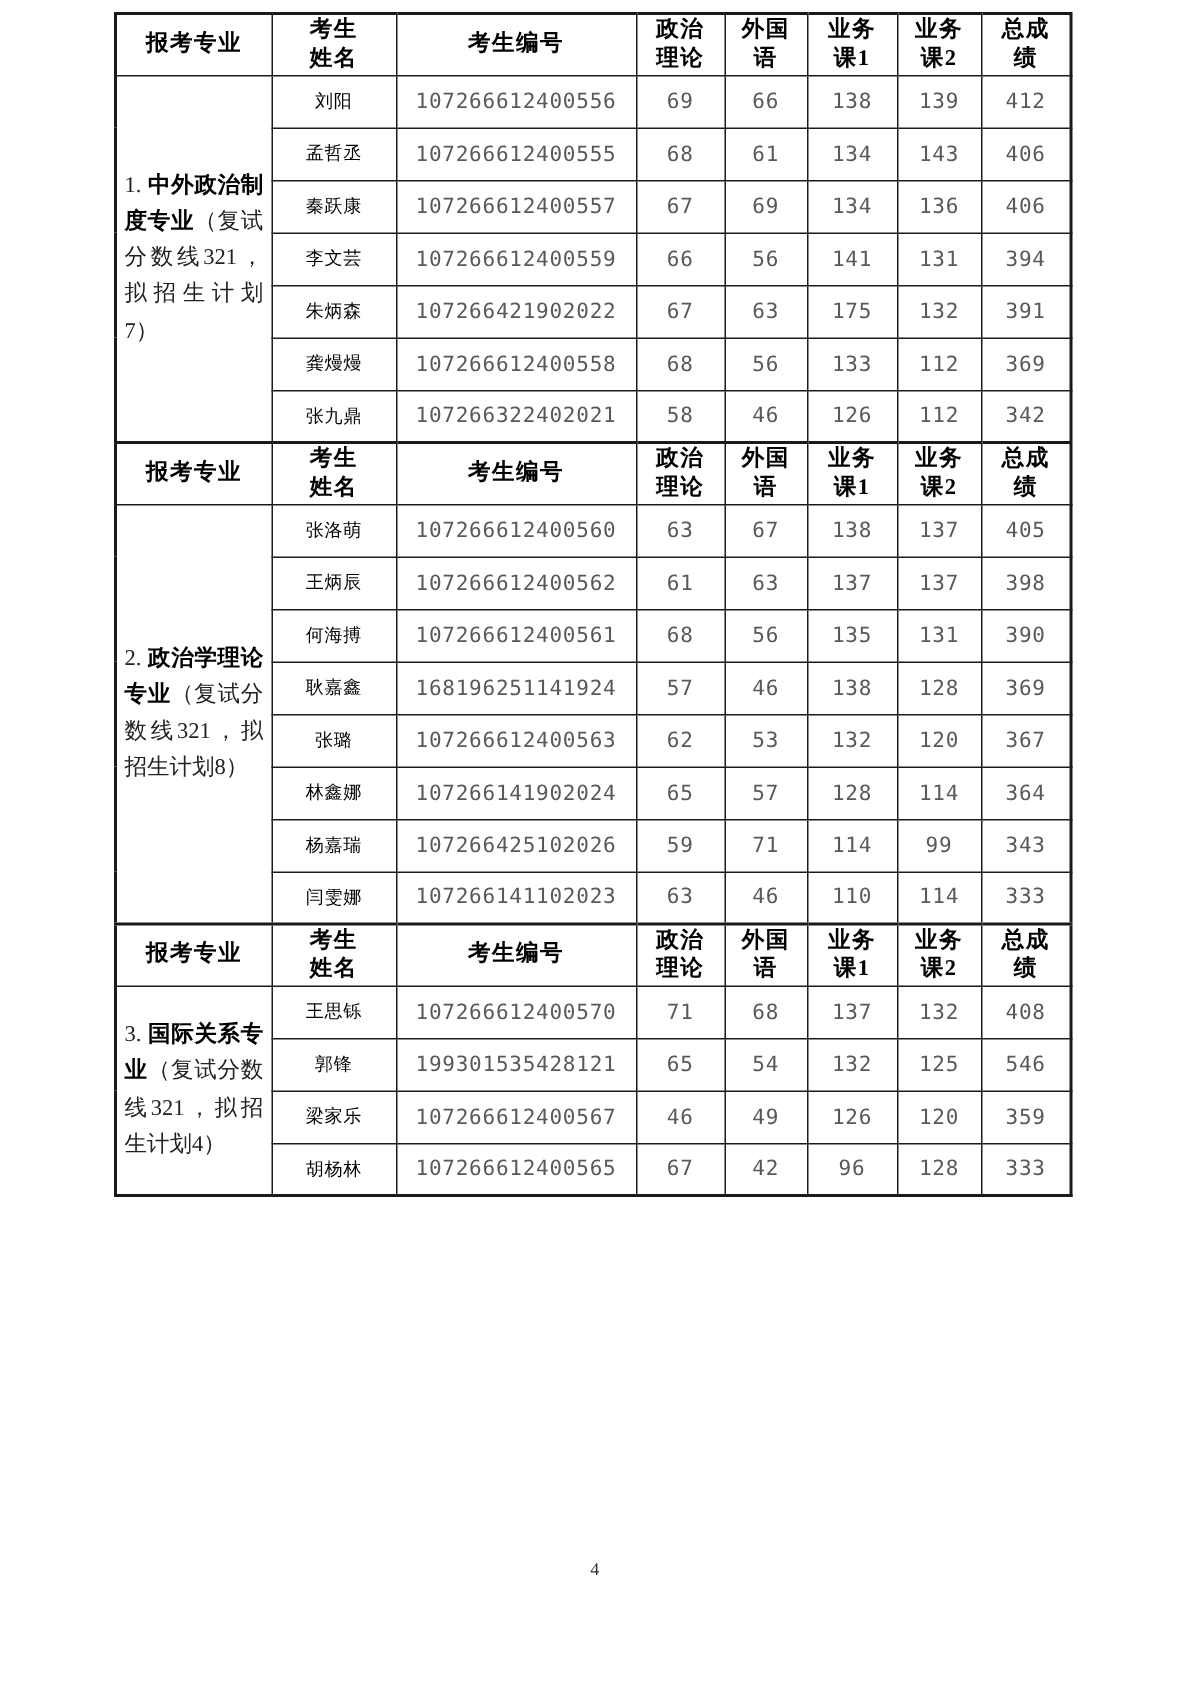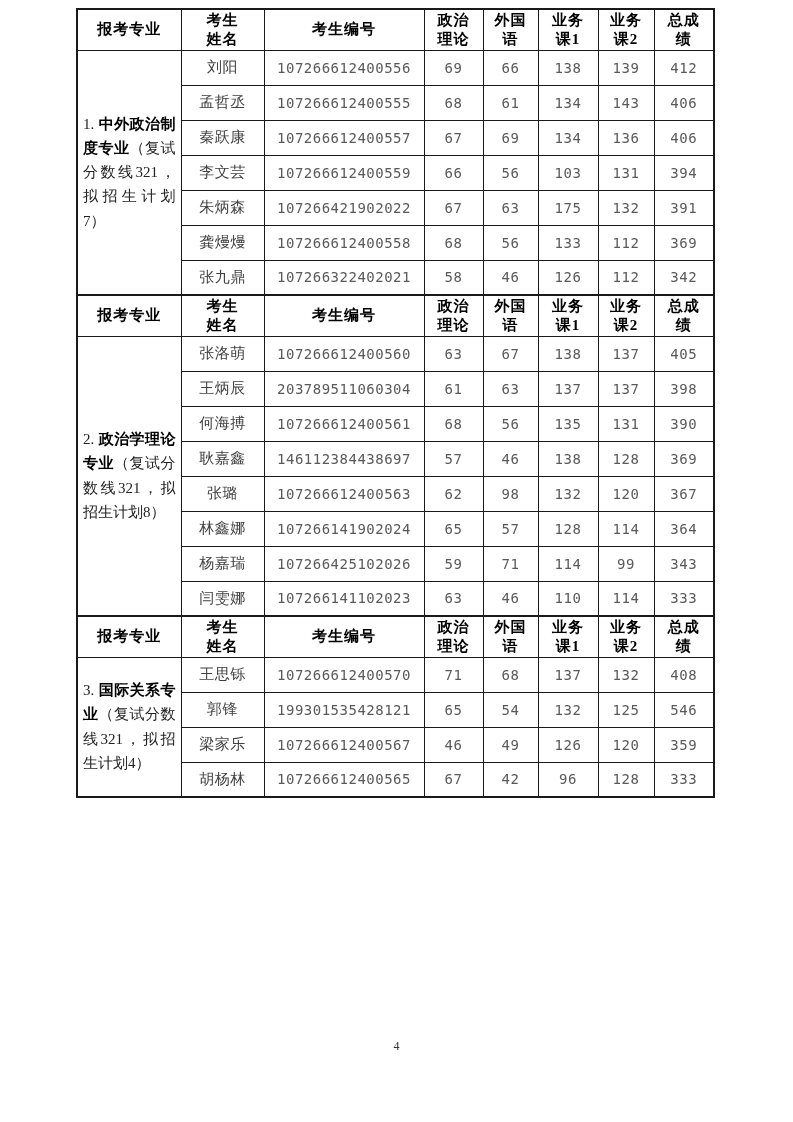--- a/index.html
+++ b/index.html
@@ -7,21 +7,21 @@
     width:793px;height:1122px;background:#ffffff;position:relative;
     font-family:"Liberation Serif","DejaVu Serif",serif;color:#1a1a1a;
   }
   .sheet{position:absolute;left:76px;top:8px;width:572px;}
   table{border-collapse:collapse;table-layout:fixed;width:637px;border:2px solid #1a1a1a;}
   td{border:1px solid #1a1a1a;padding:0 2px;text-align:center;vertical-align:middle;overflow:hidden;}
   tr.head{height:41px;}
   tr.head td{border-top:2px solid #1a1a1a;font-weight:bold;font-size:15px;
     line-height:1.25;white-space:pre-line;letter-spacing:1px;color:#000;}
   tr.data{height:35px;}
-  td.name{font-size:15px;color:#404040;letter-spacing:0.5px;margin-top:34px;}
+  td.name{font-size:12px;color:#000000;letter-spacing:0.5px;margin-top:34px;}
   td.num,td.sc{font-family:"DejaVu Sans Mono","Liberation Mono",monospace;
     font-size:14px;color:#595959;letter-spacing:0.5px;}
   td.spec{font-size:15px;line-height:1.62;text-align:justify;text-align-last:left;
     padding:4px 5px;vertical-align:middle;color:#222;}
   td.spec .b{font-weight:bold;color:#000;}
   td.spec .p{margin-right:4px;}
   .pageno{position:absolute;left:0;top:1039px;width:793px;text-align:center;
     font-size:12px;color:#333;}
 </style>
 </head>
@@ -82,21 +82,21 @@
           <td class="sc">69</td>
           <td class="sc">134</td>
           <td class="sc">136</td>
           <td class="sc">406</td>
         </tr>
         <tr class="data">
           <td class="name">李文芸</td>
           <td class="num">107266612400559</td>
           <td class="sc">66</td>
           <td class="sc">56</td>
-          <td class="sc">103</td>
+          <td class="sc">141</td>
           <td class="sc">131</td>
           <td class="sc">394</td>
         </tr>
         <tr class="data">
           <td class="name">朱炳森</td>
           <td class="num">107266421902022</td>
           <td class="sc">67</td>
           <td class="sc">63</td>
           <td class="sc">175</td>
           <td class="sc">132</td>
@@ -141,50 +141,50 @@
           <td class="name">张洛萌</td>
           <td class="num">107266612400560</td>
           <td class="sc">63</td>
           <td class="sc">67</td>
           <td class="sc">138</td>
           <td class="sc">137</td>
           <td class="sc">405</td>
         </tr>
         <tr class="data">
           <td class="name">王炳辰</td>
-          <td class="num">203789511060304</td>
+          <td class="num">107266612400562</td>
           <td class="sc">61</td>
           <td class="sc">63</td>
           <td class="sc">137</td>
           <td class="sc">137</td>
           <td class="sc">398</td>
         </tr>
         <tr class="data">
           <td class="name">何海搏</td>
           <td class="num">107266612400561</td>
           <td class="sc">68</td>
           <td class="sc">56</td>
           <td class="sc">135</td>
           <td class="sc">131</td>
           <td class="sc">390</td>
         </tr>
         <tr class="data">
           <td class="name">耿嘉鑫</td>
-          <td class="num">146112384438697</td>
+          <td class="num">168196251141924</td>
           <td class="sc">57</td>
           <td class="sc">46</td>
           <td class="sc">138</td>
           <td class="sc">128</td>
           <td class="sc">369</td>
         </tr>
         <tr class="data">
           <td class="name">张璐</td>
           <td class="num">107266612400563</td>
           <td class="sc">62</td>
-          <td class="sc">98</td>
+          <td class="sc">53</td>
           <td class="sc">132</td>
           <td class="sc">120</td>
           <td class="sc">367</td>
         </tr>
         <tr class="data">
           <td class="name">林鑫娜</td>
           <td class="num">107266141902024</td>
           <td class="sc">65</td>
           <td class="sc">57</td>
           <td class="sc">128</td>

